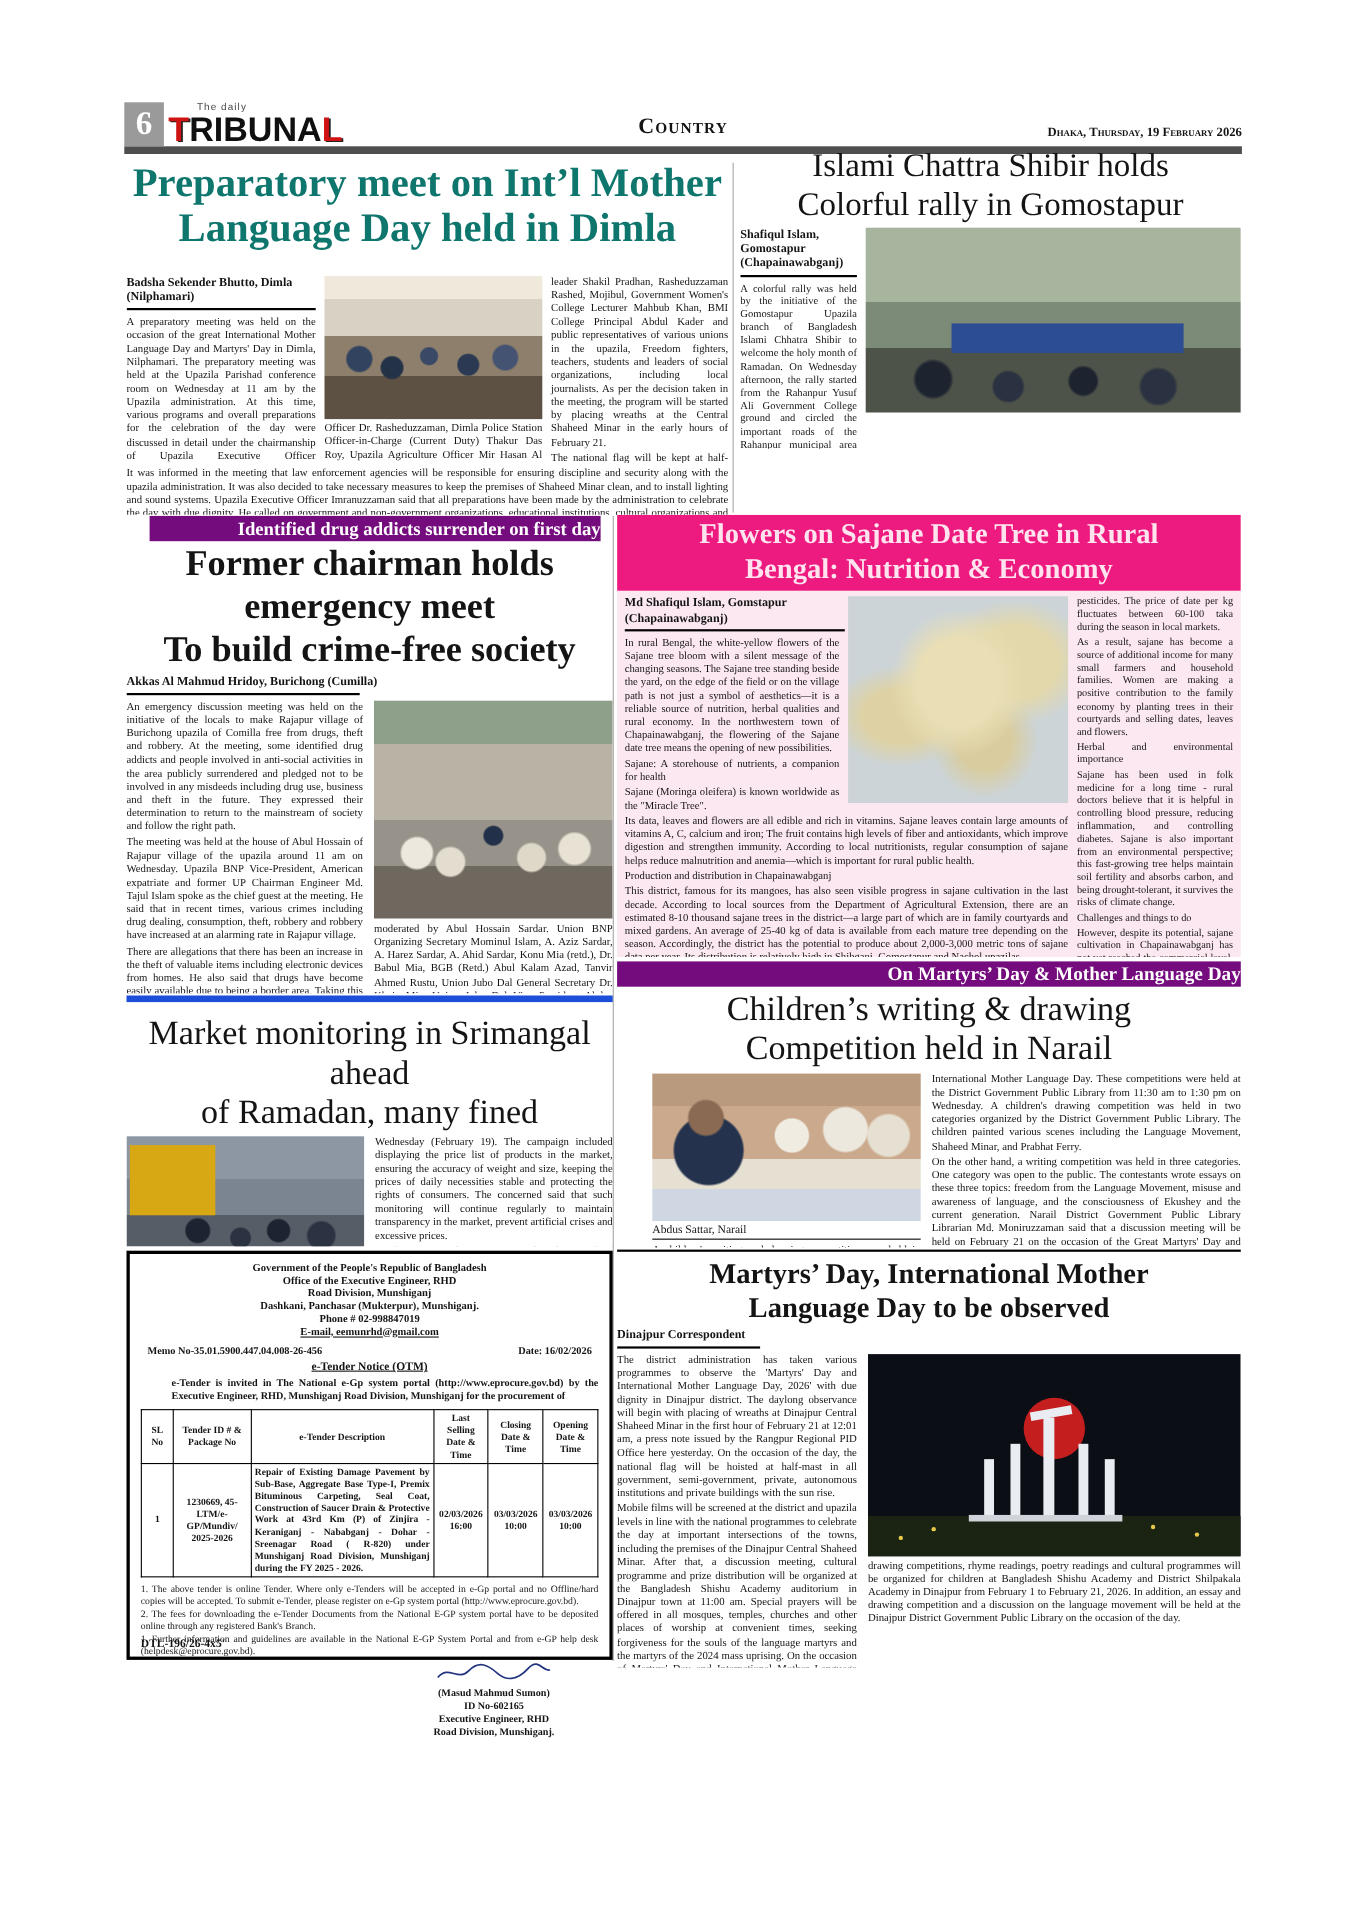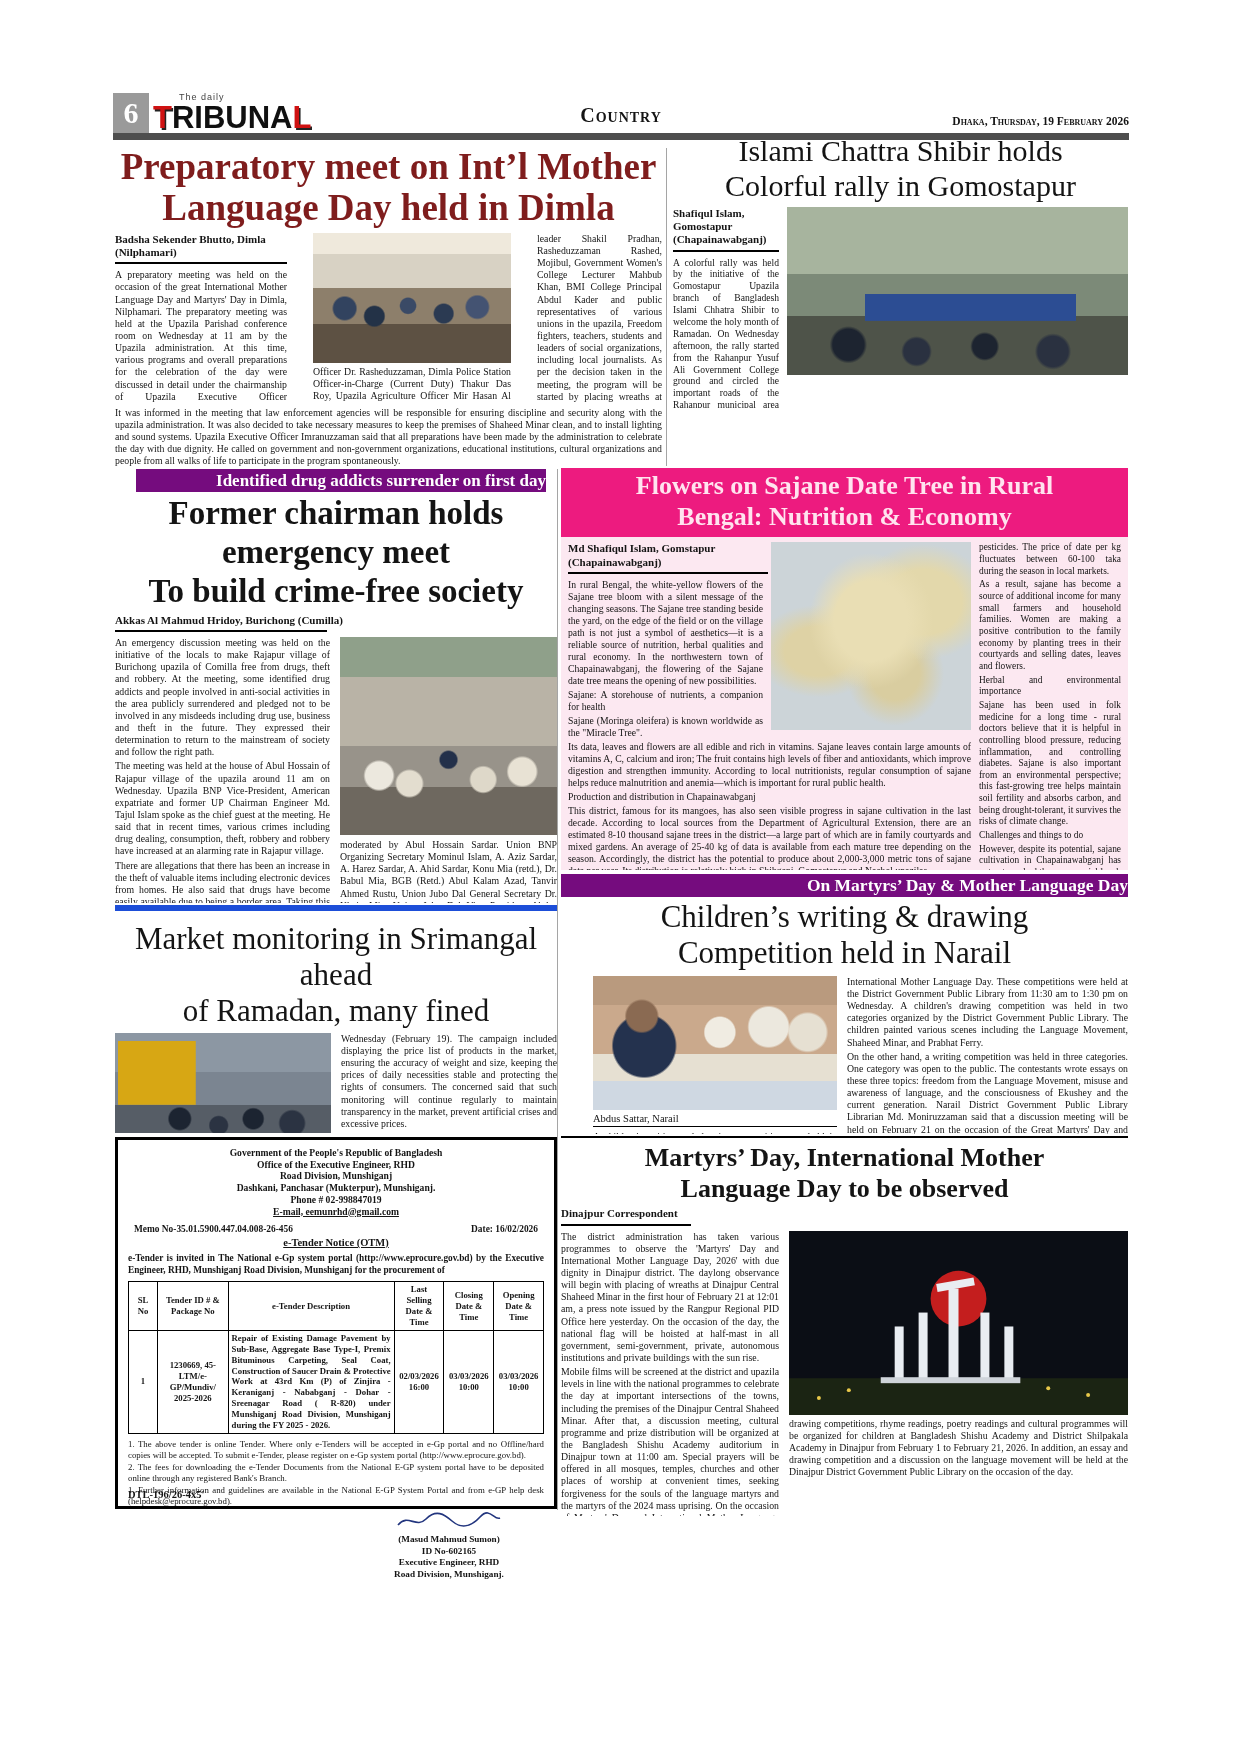--- a/index.html
+++ b/index.html
@@ -26,22 +26,22 @@
   .byline { font-weight:bold; font-size:11px; line-height:1.2; }
   .b-rule { border-bottom:2px solid #000; margin:3px 0 5px; }
   .body-col p, .note { font-size:9.8px; line-height:1.24; text-align:justify; margin-bottom:2px; }
   .subhead { font-weight:normal; text-align:center; }
   .photo { position:relative; background:#c8c8c8; }
   .caption { font-size:10.5px; margin-top:3px; }
   .vsep { width:1px; background:#a5a5a5; }
 
   
   #dimla { left:115px; top:146px; width:547px; height:322px; overflow:hidden; }
-  #dimla h1 { color:#7f1d1d; font-size:37px; line-height:1.12; text-align:center; font-weight:bold; }
-  #dimla .cols { display:flex; gap:26px; margin-top:4px; height:170px; overflow:hidden; }
+  #dimla h1 { color:#0f766e; font-size:37px; line-height:1.12; text-align:center; font-weight:bold; }
+  #dimla .cols { display:flex; gap:8px; margin-top:22px; height:170px; overflow:hidden; }
   #dimla .c1 { width:172px; } #dimla .c2 { width:198px; } #dimla .c3 { flex:1; }
   .ph-dimla { width:100%; height:130px; margin-bottom:3px;
     background:
       radial-gradient(circle at 16% 58%, #32435f 0 6%, transparent 7%),
       radial-gradient(circle at 31% 64%, #233247 0 6%, transparent 7%),
       radial-gradient(circle at 48% 56%, #3a4a66 0 6%, transparent 7%),
       radial-gradient(circle at 66% 62%, #2b3a52 0 6%, transparent 7%),
       radial-gradient(circle at 83% 57%, #445372 0 6%, transparent 7%),
       linear-gradient(180deg,#efe9dc 0 16%,#d8d2c4 16% 42%,#8d7f6b 42% 70%,#5d5143 70% 100%); }
   #dimla .bottom { margin-top:4px; overflow:hidden; }
@@ -117,21 +117,21 @@
     background-size:36% 58%,auto,auto,auto,auto,100% 100%;
     background-position:2% 18%,0 0,0 0,0 0,0 0,0 0; background-repeat:no-repeat; }
 
   
   #tender { left:115px; top:1137px; width:442px; height:372px; border:3px solid #000; padding:7px 10px 6px; }
   #tender .t-head { text-align:center; font-weight:bold; font-size:9.6px; line-height:1.22; }
   #tender .t-email { text-decoration:underline; }
   #tender .t-memo { display:flex; justify-content:space-between; font-weight:bold; font-size:9.4px; margin:7px 6px 3px; }
   #tender .t-title { text-align:center; font-weight:bold; font-size:10.5px; margin:2px 0 5px; }
   #tender .t-title span { text-decoration:underline; }
-  #tender .t-intro { font-weight:bold; font-size:9.3px; line-height:1.25; text-align:justify; margin-bottom:5px; }
+  #tender .t-intro { font-weight:bold; font-size:9.3px; line-height:1.25; text-align:justify; margin-bottom:5px;margin-left:28px; }
   #tender table { width:100%; border-collapse:collapse; font-size:8.7px; }
   #tender th, #tender td { border:1px solid #000; padding:2px 3px; vertical-align:middle; text-align:center; font-weight:bold; line-height:1.25; }
   #tender td.desc { text-align:justify; }
   #tender .notes { margin-top:5px; }
   #tender .notes p { font-size:8.8px; font-weight:normal; line-height:1.25; text-align:justify; margin-bottom:1px; }
   #tender .t-sig { width:170px; margin:4px 10px 0 auto; text-align:center; font-weight:bold; font-size:9.2px; line-height:1.25; }
   #tender .t-dtl { position:absolute; left:10px; bottom:6px; font-weight:bold; font-size:10.5px; }
 
   
   #narail { left:561px; top:899px; width:567px; height:235px; overflow:hidden; }

